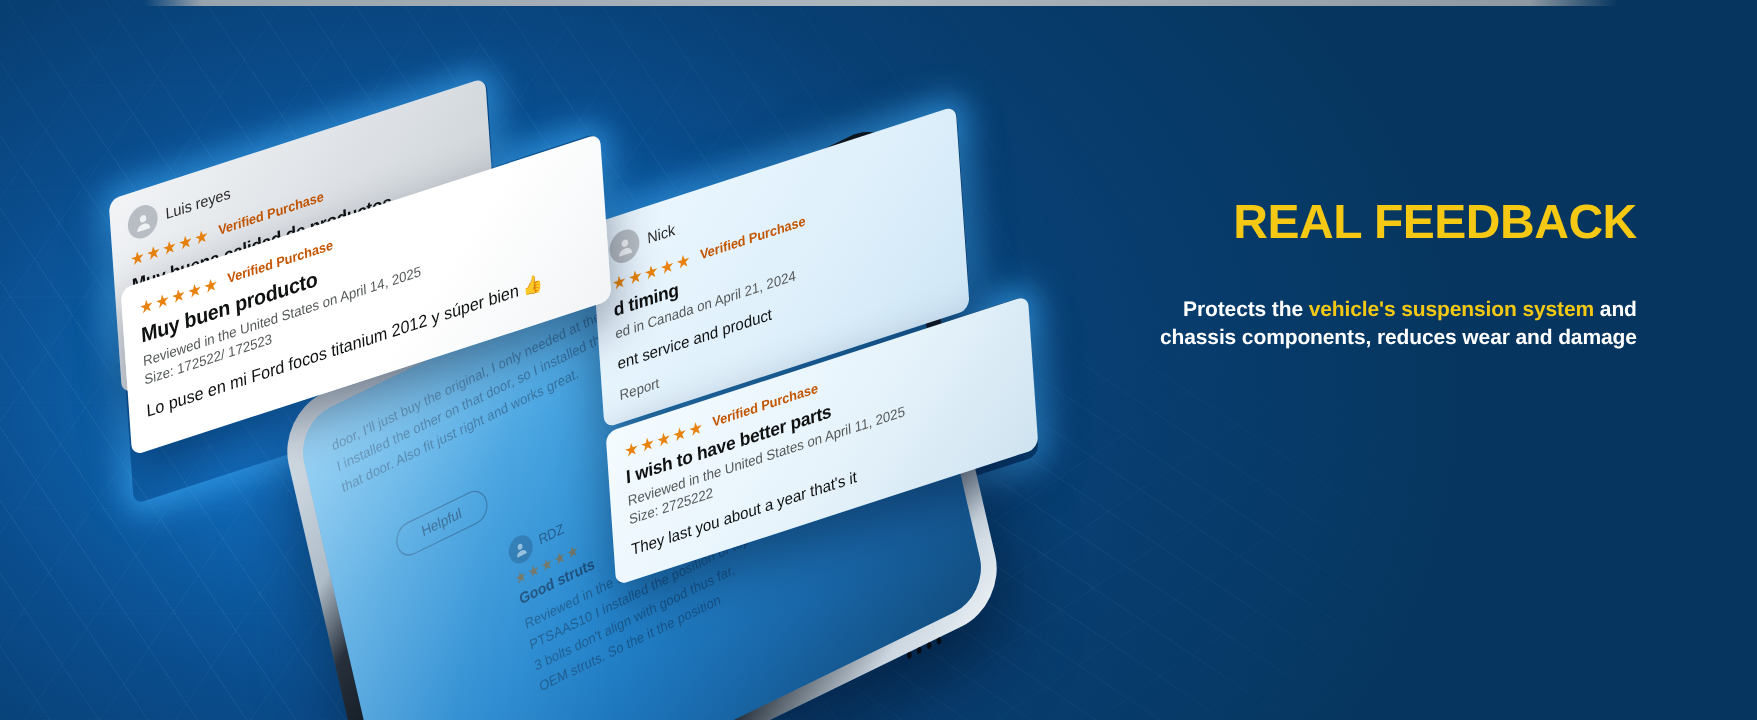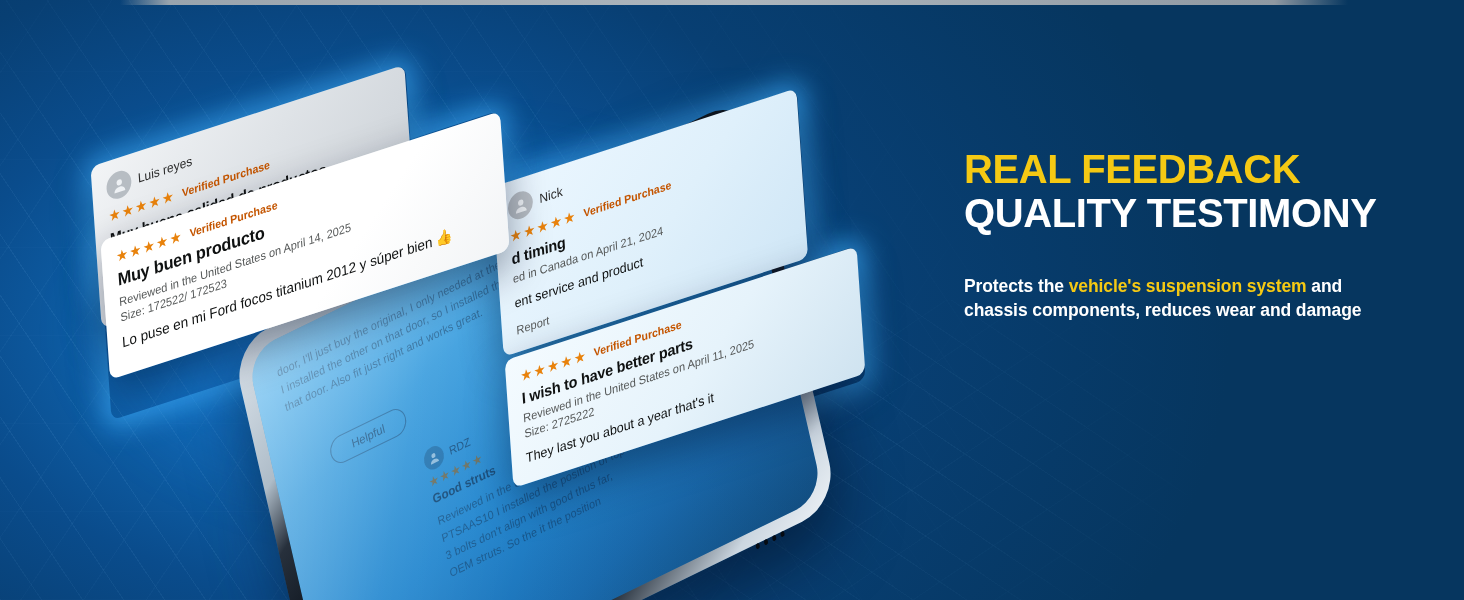--- a/index.html
+++ b/index.html
@@ -45,22 +45,22 @@
     -webkit-mask-image:radial-gradient(420px 240px at 180px 160px,#000 0%,rgba(0,0,0,.5) 60%,transparent 100%);
   }
   .glow-core {
     position:absolute; left:60px; top:120px; width:760px; height:420px;
     background:radial-gradient(closest-side, rgba(60,170,255,.55), rgba(30,130,230,.22) 55%, transparent 100%);
     filter:blur(22px);
   }
 
   
   .copy {
-    position:absolute; right:100px; top:148px;
-    width:400px; z-index:60;
+    position:absolute; right:100px; top:164px;
+    width:400px; text-align:right; z-index:60;
   }
   .h1 {
     font-size:40px; font-weight:bold; letter-spacing:-.4px;
     color:#f5c913; line-height:1.05; white-space:nowrap;
   }
   .h2 {
     font-size:40px; font-weight:bold; letter-spacing:-.4px;
     color:#ffffff; line-height:1.08; margin-top:2px; white-space:nowrap;
   }
   .sub {
@@ -282,19 +282,18 @@
       <span class="vp">Verified Purchase</span>
     </div>
     <div class="ctitle" style="font-size:17px;">Muy buen producto</div>
     <div class="cmeta">Reviewed in the United States on April 14, 2025</div>
     <div class="csize">Size: 172522/ 172523</div>
     <div class="cbody" style="font-size:14px;">Lo puse en mi Ford focos titanium 2012 y súper bien 👍</div>
   </div>
 
   <div class="copy">
     <div class="h1">REAL FEEDBACK</div>
-    <div class="h2">QUALITY TESTIMONY</div>
     <div class="sub">
       <span>Protects the </span><span class="hl">vehicle's suspension system</span><span> and chassis components, reduces wear and damage</span>
     </div>
   </div>
 
 </div>
 
 </body></html>

